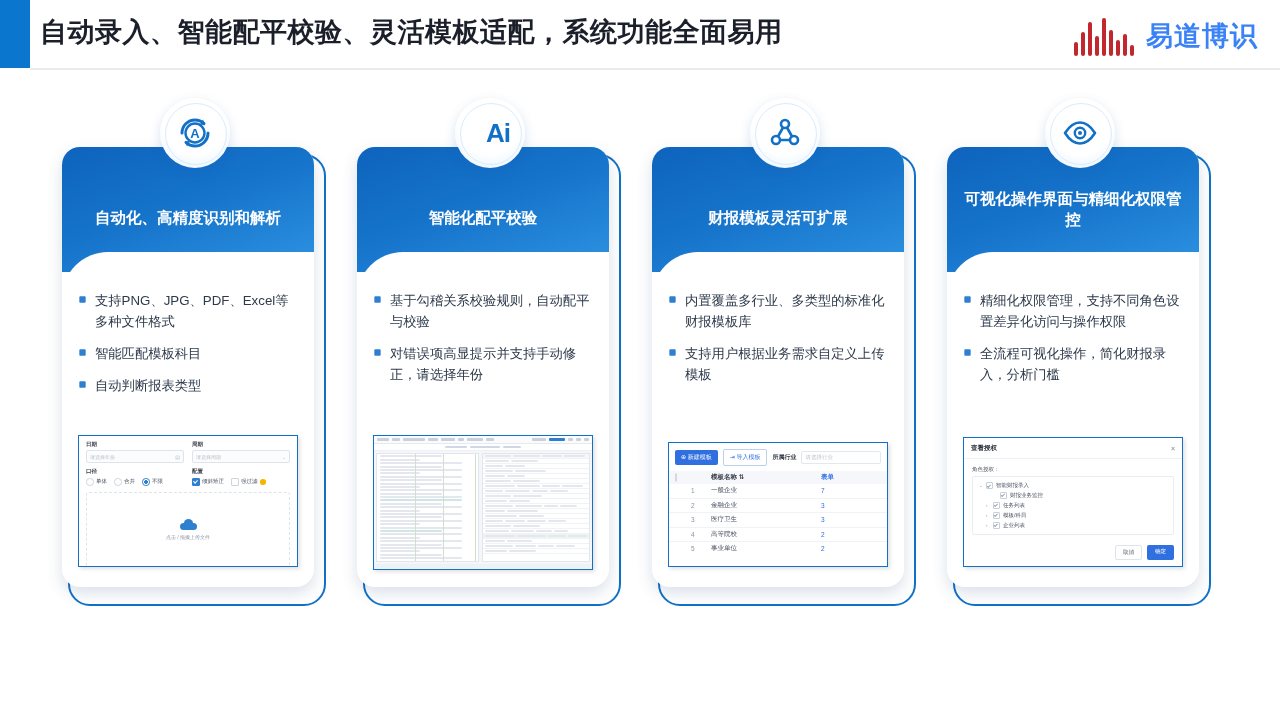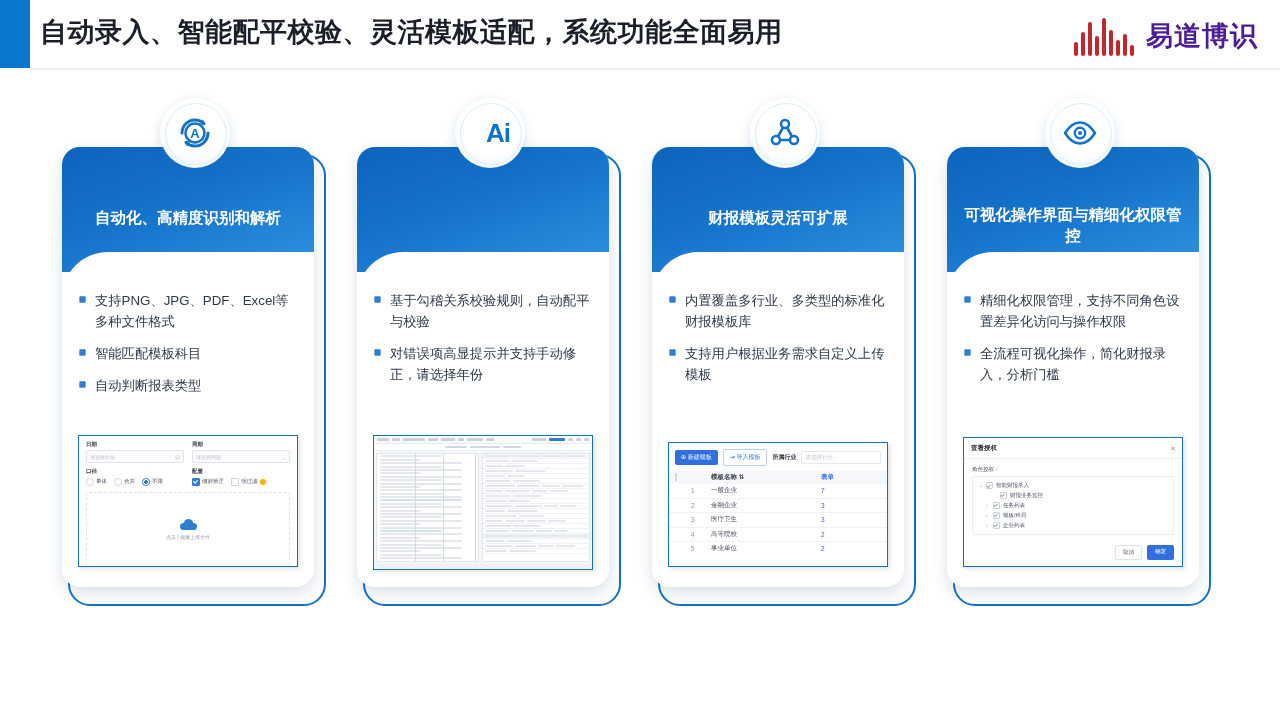--- a/index.html
+++ b/index.html
@@ -16,21 +16,21 @@
   .header-title{
     position:absolute;left:40px;top:14px;
     font-size:27px;font-weight:bold;color:#1b1f2a;letter-spacing:0.5px;
     white-space:nowrap;
   }
   .header-rule{position:absolute;left:30px;top:68px;width:1250px;height:2px;background:#e9ecef;}
 
   .logo{position:absolute;right:22px;top:14px;height:44px;display:flex;align-items:center;gap:10px;}
   .logo-mark{position:relative;width:62px;height:40px;}
   .logo-mark i{position:absolute;bottom:0;width:4px;border-radius:2px;background:#c1272d;display:block;}
-  .logo-text{font-size:27px;font-weight:bold;color:#4c1d95;letter-spacing:1px;white-space:nowrap;}
+  .logo-text{font-size:27px;font-weight:bold;color:#3b82f6;letter-spacing:1px;white-space:nowrap;}
 
   
   .cards{position:absolute;left:0;top:140px;width:1280px;height:480px;}
   .card{
     position:absolute;top:0;width:266px;height:466px;
   }
   .card-outline{
     position:absolute;left:6px;top:14px;width:258px;height:452px;
     border:2.5px solid #1271c7;border-radius:22px;box-sizing:border-box;background:transparent;
   }
@@ -40,21 +40,21 @@
     box-shadow:0 6px 16px rgba(20,60,110,0.16);
   }
   .card-head{
     position:relative;width:100%;height:125px;
     background:linear-gradient(160deg,#0e63bd 0%,#1573ca 45%,#2e93e2 100%);
   }
   .card-title{
     position:absolute;left:14px;right:14px;top:60px;
     text-align:center;color:#ffffff;font-size:15.5px;font-weight:bold;line-height:21px;
   }
-  .card-title.two-line{top:57px;}
+  .card-title.two-line{top:41px;}
   .card-white-curve{
     position:absolute;left:0;top:105px;width:100%;height:50px;
     background:#ffffff;border-top-left-radius:46px;
   }
   .card-content{position:absolute;left:0;top:125px;width:100%;}
 
   .bullets{margin:0;padding:18px 16px 0 16px;list-style:none;}
   .bullets li{
     position:relative;padding-left:17px;margin-bottom:11px;
     font-size:13.3px;line-height:21px;color:#2d3a4b;
@@ -266,20 +266,21 @@
           <circle cx="19" cy="19" r="9.5" fill="none" stroke="#1271c7" stroke-width="2.4"></circle>
           <text x="19" y="24" text-anchor="middle" font-family="Liberation Sans, sans-serif" font-size="13" font-weight="bold" fill="#1271c7">A</text>
         </svg>
       </div>
     </div>
 
     <div class="card" style="left:357px;">
       <div class="card-outline"></div>
       <div class="card-body">
         <div class="card-head">
+          <div class="card-title">智能化配平校验</div>
           <div class="card-white-curve"></div>
         </div>
         <div class="card-content">
           <ul class="bullets">
             <li><span class="dia"></span><span>基于勾稽关系校验规则，自动配平与校验</span></li>
             <li><span class="dia"></span><span>对错误项高显提示并支持手动修正，请选择年份</span></li>
           </ul>
           <div class="shot s2" style="top:163px;height:135px;">
             <div class="s2-top">
               <i style="width:12px"></i>

